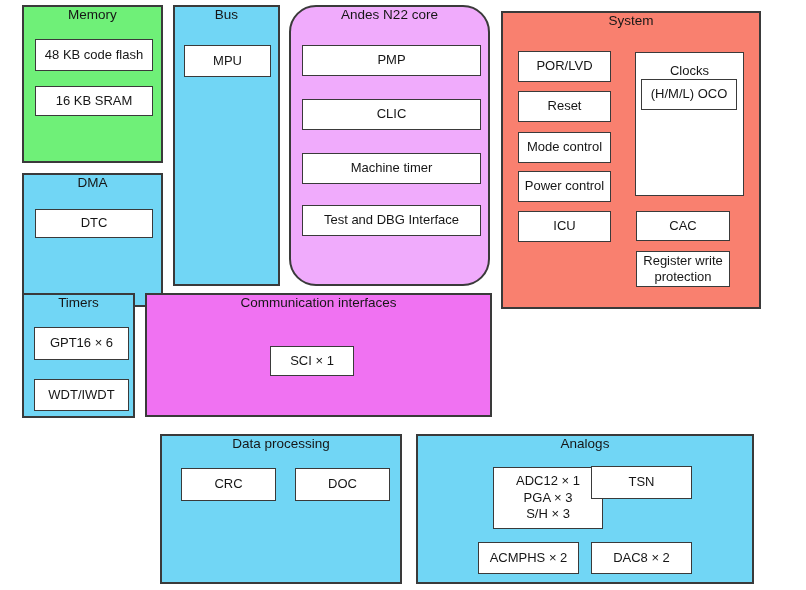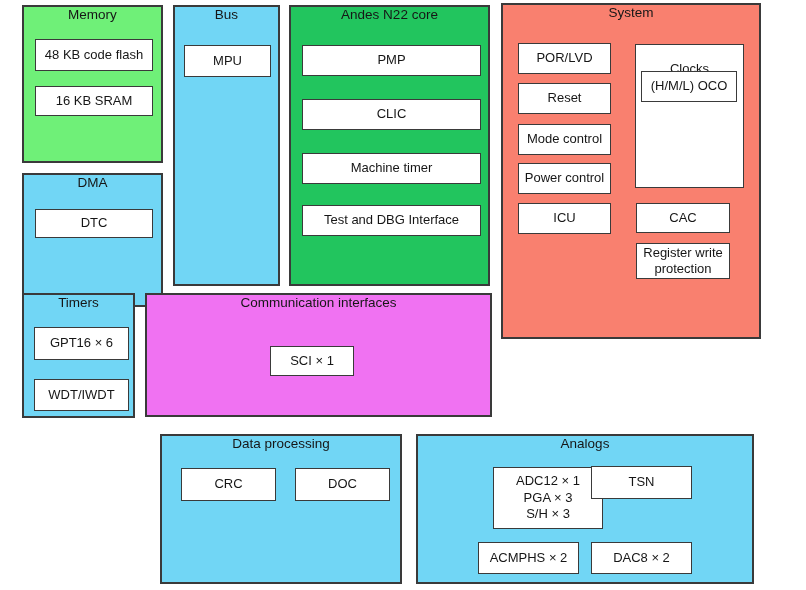--- a/index.html
+++ b/index.html
@@ -29,41 +29,41 @@
     display:flex;
     flex-direction:column;
     align-items:center;
     justify-content:center;
     font-size:13px;
     text-align:center;
     line-height:1.3;
   }
   .c-green{background:#6ff078;}
   .c-blue{background:#71d6f5;}
-  .c-orange{background:#22c55e;}
+  .c-orange{background:#f0abfc;border-radius:27px;}
   .c-salmon{background:#f9806f;}
   .c-magenta{background:#f072f2;}
 
   
   .b-memory{left:22px;top:5px;width:141px;height:158px;}
   .b-dma{left:22px;top:173px;width:141px;height:134px;}
   .b-bus{left:173px;top:5px;width:107px;height:281px;}
   .b-core{left:289px;top:5px;width:201px;height:281px;}
-  .b-system{left:501px;top:3px;width:260px;height:336px;}
+  .b-system{left:501px;top:11px;width:260px;height:298px;}
   .b-timers{left:22px;top:293px;width:113px;height:125px;}
   .b-comm{left:145px;top:293px;width:347px;height:124px;}
   .b-dataproc{left:160px;top:434px;width:242px;height:150px;}
   .b-analogs{left:416px;top:434px;width:338px;height:150px;}
 
   
   .clocks-panel{
     position:absolute;left:132px;top:39px;width:109px;height:144px;
     background:#ffffff;border:1.5px solid #3a3a3a;box-sizing:border-box;
   }
-  .clocks-title{text-align:center;font-size:13px;padding-top:16px;}
+  .clocks-title{text-align:center;font-size:13px;padding-top:10px;}
 </style>
 </head>
 <body>
 
 <div class="canvas">
 
   <div class="block c-green b-memory">
     <div class="block-title">Memory</div>
     <div class="wbox" style="left:11px;top:32px;width:118px;height:32px">48 KB code flash</div>
     <div class="wbox" style="left:11px;top:79px;width:118px;height:30px">16 KB SRAM</div>

